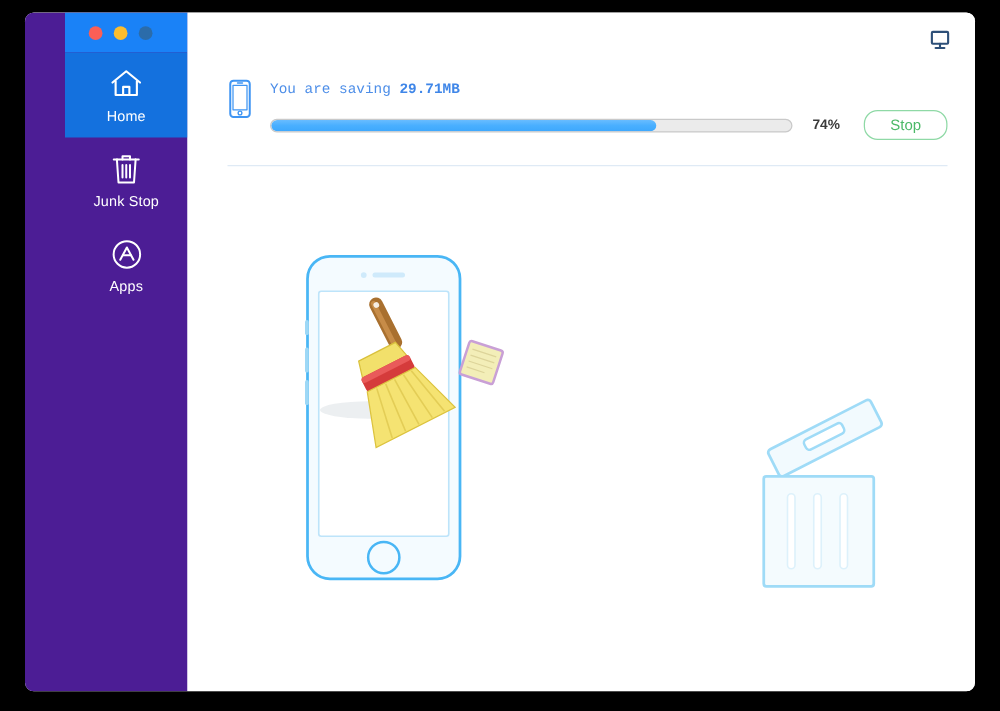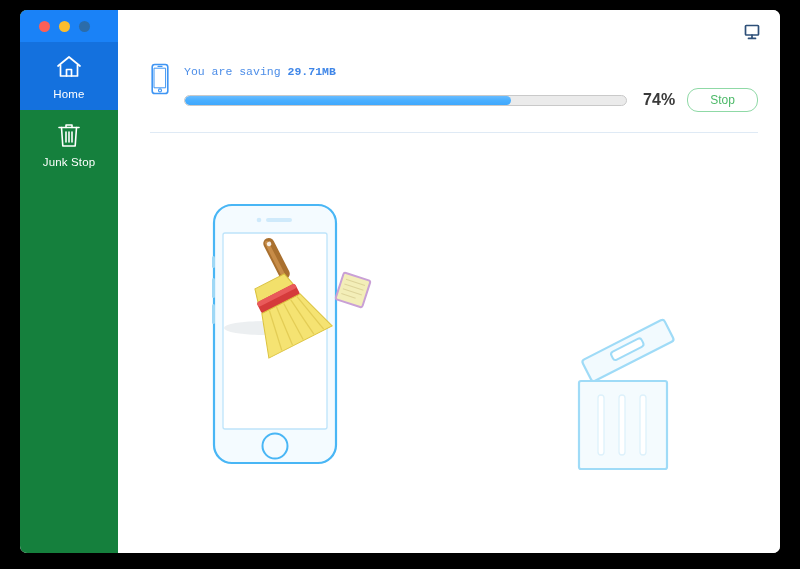--- a/index.html
+++ b/index.html
@@ -30,23 +30,24 @@
     border-radius: 7px;
     overflow: hidden;
     box-shadow: 0 2px 10px rgba(0,0,0,0.45);
     display: flex;
   }
 
   
   #sidebar {
     width: 98px;
     height: 100%;
-    background: #15803d;
+    background: #4c1d95;
     flex: 0 0 98px;
     position: relative;
+    padding-left: 32px;
   }
 
   .traffic-lights {
     height: 32px;
     display: flex;
     align-items: center;
     padding-left: 19px;
     gap: 9px;
     background: #1a82f7;
   }
@@ -159,21 +160,21 @@
     cursor: pointer;
   }
   #progress-fill {
     height: 100%;
     background: linear-gradient(to bottom, #68bcff 0%, #49afff 50%, #3ea8fd 100%);
     border-radius: 6px;
   }
 
   #progress-percent {
     margin-left: 16px;
-    font-size: 16px;
+    font-size: 11px;
     font-weight: bold;
     color: #3a3a3a;
     font-family: "Liberation Sans", sans-serif;
     width: 30px;
   }
 
   #stop-button {
     margin-left: 14px;
     width: 72px;
     height: 22px;
@@ -254,20 +255,30 @@
               <path d="M13 10 L13 20"></path>
               <path d="M16 10 L16 20"></path>
             </svg>
           </span>
           <span class="nav-label">Junk Stop</span>
         </div>
 
 
 
 
+        <div class="nav-item">
+          <span class="nav-icon">
+            <svg width="27" height="27" viewBox="0 0 27 27" fill="none" stroke="#ffffff" stroke-width="1.6" stroke-linejoin="round" stroke-linecap="round">
+              <circle cx="13.5" cy="13.5" r="10.6"></circle>
+              <path d="M8.2 17.8 L13.5 8 L18.8 17.8"></path>
+              <path d="M10.3 14.2 L16.7 14.2"></path>
+            </svg>
+          </span>
+          <span class="nav-label">Apps</span>
+        </div>
 
       </div>
     </div>
 
     <div id="main">
 
       <div id="display-icon">
         <svg width="20" height="20" viewBox="0 0 20 20" fill="none" stroke="#2d4f78" stroke-width="1.7" stroke-linejoin="round" stroke-linecap="round">
           <rect x="3.5" y="3.5" width="13" height="9.5" rx="0.8"></rect>
           <path d="M10 13 L10 16.2"></path>

